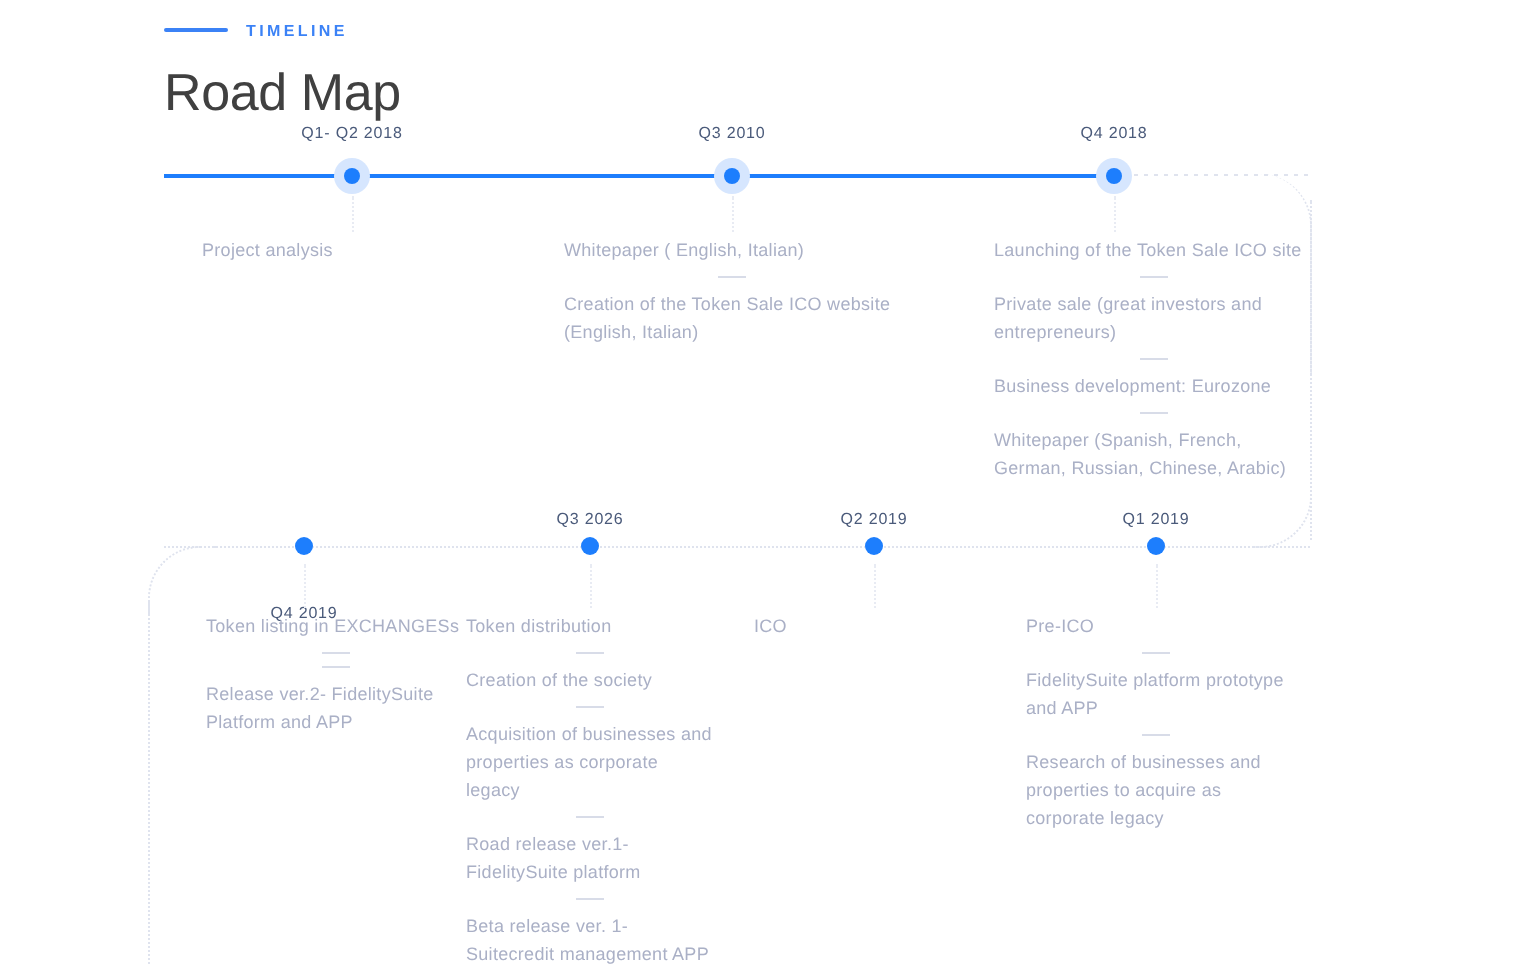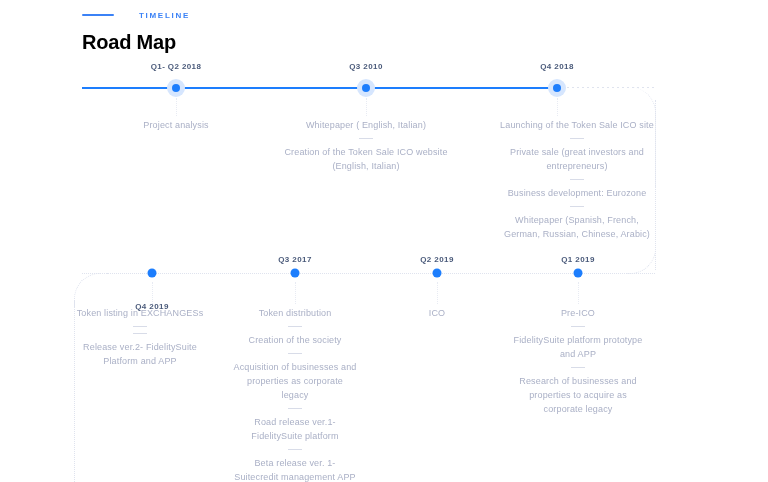--- a/index.html
+++ b/index.html
@@ -17,41 +17,41 @@
 
   
   .header {
     position: absolute;
     left: 82px;
     top: 8px;
   }
   .eyebrow {
     display: flex;
     align-items: center;
-    gap: 25px;
+    gap: 9px;
     height: 14px;
   }
   .eyebrow-rule {
     width: 32px;
     height: 2px;
     background: #3b82f6;
     border-radius: 1px;
   }
   .eyebrow-text {
     color: #3b82f6;
     font-size: 8px;
     font-weight: bold;
     letter-spacing: 1.7px;
     text-transform: uppercase;
   }
   .page-title {
     margin-top: 9px;
-    color: #000000;
-    font-size: 20px;
-    font-weight: bold;
+    color: #404040;
+    font-size: 26px;
+    font-weight: normal;
     letter-spacing: -0.2px;
   }
 
   
   .rail-solid {
     position: absolute;
     left: 82px;
     top: 87px;
     width: 476px;
     height: 2px;
@@ -161,30 +161,30 @@
     border-left: 1px dotted #e8ebf3;
     box-sizing: border-box;
   }
 
   
   .date-label {
     position: absolute;
     transform: translateX(-50%);
     color: #4a5a7a;
     font-size: 8px;
-    font-weight: bold;
+    font-weight: normal;
     letter-spacing: 0.4px;
     white-space: nowrap;
   }
 
   
   .col {
     position: absolute;
     transform: translateX(-50%);
-    text-align: center;
+    text-align: left;
   }
   .entry {
     color: #aab0c6;
     font-size: 9px;
     line-height: 14px;
     letter-spacing: 0.15px;
   }
   .entry-div {
     width: 14px;
     height: 1px;
@@ -241,35 +241,35 @@
   <div class="entry">Launching of the Token Sale ICO site</div>
   <div class="entry-div"></div>
   <div class="entry">Private sale (great investors and entrepreneurs)</div>
   <div class="entry-div"></div>
   <div class="entry">Business development: Eurozone</div>
   <div class="entry-div"></div>
   <div class="entry">Whitepaper (Spanish, French, German, Russian, Chinese, Arabic)</div>
 </div>
 
 <div class="date-label" style="left:152px; top:255px;margin-top:47px;">Q4 2019</div>
-<div class="date-label" style="left:295px; top:255px;">Q3 2017</div>
+<div class="date-label" style="left:295px; top:255px;">Q3 2026</div>
 <div class="date-label" style="left:437px; top:255px;">Q2 2019</div>
 <div class="date-label" style="left:578px; top:255px;">Q1 2019</div>
 
 <div class="marker-dot plain" style="left:152px; top:273px;"></div>
 <div class="marker-dot plain" style="left:295px; top:273px;"></div>
 <div class="marker-dot plain" style="left:437px; top:273px;"></div>
 <div class="marker-dot plain" style="left:578px; top:273px;"></div>
 
 <div class="stem" style="left:152px; top:282px; height:22px;"></div>
 <div class="stem" style="left:295px; top:282px; height:22px;"></div>
 <div class="stem" style="left:437px; top:282px; height:22px;"></div>
 <div class="stem" style="left:578px; top:282px; height:22px;"></div>
 
-<div class="col" style="left:140px; top:306px; width:130px;">
+<div class="col" style="left:168px; top:306px; width:130px;">
   <div class="entry">Token listing in EXCHANGESs</div>
   <div class="entry-div"></div>
   <div class="entry-div"></div>
   <div class="entry">Release ver.2- FidelitySuite Platform and APP</div>
 </div>
 
 <div class="col" style="left:295px; top:306px; width:124px;">
   <div class="entry">Token distribution</div>
   <div class="entry-div"></div>
   <div class="entry">Creation of the society</div>

